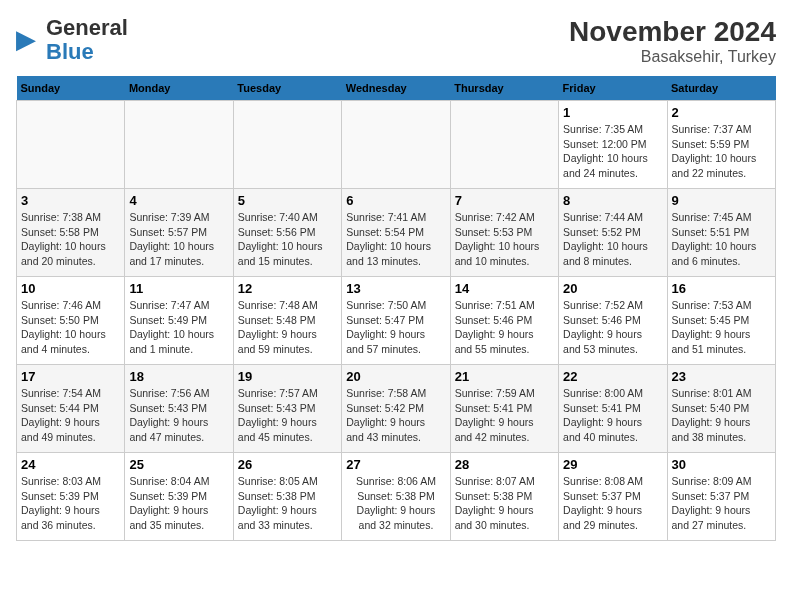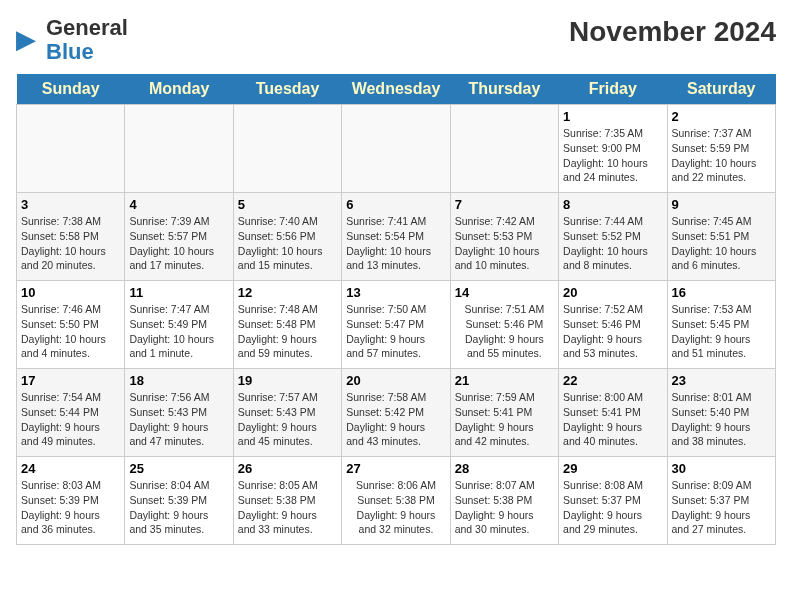--- a/index.html
+++ b/index.html
@@ -47,24 +47,24 @@
       color: #555;
       font-weight: normal;
     }
     table {
       width: 100%;
       border-collapse: collapse;
       font-size: 11px;
     }
     thead th {
       background: #2a7ab8;
-      color: #fef9c3;
+      color: #000000;
       padding: 6px 4px;
-      text-align: center;
-      font-size: 16px;
+      text-align: left;
+      font-size: 11px;
       font-weight: bold;
     }
     tbody td {
       border: 1px solid #ccc;
       vertical-align: top;
       padding: 4px;
       width: 14.28%;
       min-height: 80px;
       height: 88px;
     }
@@ -97,20 +97,21 @@
     <svg class="logo-icon" viewBox="0 0 28 28">
       <text x="0" y="22" font-size="26" fill="#2a7ab8">▶</text>
     </svg>
     <div class="logo-text">
       <span>General</span>
       <span>Blue</span>
     </div>
   </div>
   <div class="title-block">
     <h1>November 2024</h1>
+    <h2>Basaksehir, Turkey</h2>
   </div>
 </div>
 
 <table>
   <thead>
     <tr>
         <th>Sunday</th>
         <th>Monday</th>
         <th>Tuesday</th>
         <th>Wednesday</th>
@@ -122,21 +123,21 @@
   <tbody>
   <tr>
         <td class="empty-cell"></td>
         <td class="empty-cell"></td>
         <td class="empty-cell"></td>
         <td class="empty-cell"></td>
         <td class="empty-cell"></td>
         <td>
           <span class="day-number">1</span>
           <div class="day-info" style="white-space: pre-line;">Sunrise: 7:35 AM
-Sunset: 9:00 PM
+Sunset: 12:00 PM
 Daylight: 10 hours
 and 24 minutes.</div>
         </td>
         <td>
           <span class="day-number">2</span>
           <div class="day-info" style="white-space: pre-line;">Sunrise: 7:37 AM
 Sunset: 5:59 PM
 Daylight: 10 hours
 and 22 minutes.</div>
         </td>
@@ -216,21 +217,21 @@
         </td>
         <td>
           <span class="day-number">13</span>
           <div class="day-info" style="white-space: pre-line;">Sunrise: 7:50 AM
 Sunset: 5:47 PM
 Daylight: 9 hours
 and 57 minutes.</div>
         </td>
         <td>
           <span class="day-number">14</span>
-          <div class="day-info" style="white-space: pre-line; text-align: center;">Sunrise: 7:51 AM
+          <div class="day-info" style="white-space: pre-line;">Sunrise: 7:51 AM
 Sunset: 5:46 PM
 Daylight: 9 hours
 and 55 minutes.</div>
         </td>
         <td>
           <span class="day-number">20</span>
           <div class="day-info" style="white-space: pre-line;">Sunrise: 7:52 AM
 Sunset: 5:46 PM
 Daylight: 9 hours
 and 53 minutes.</div>

